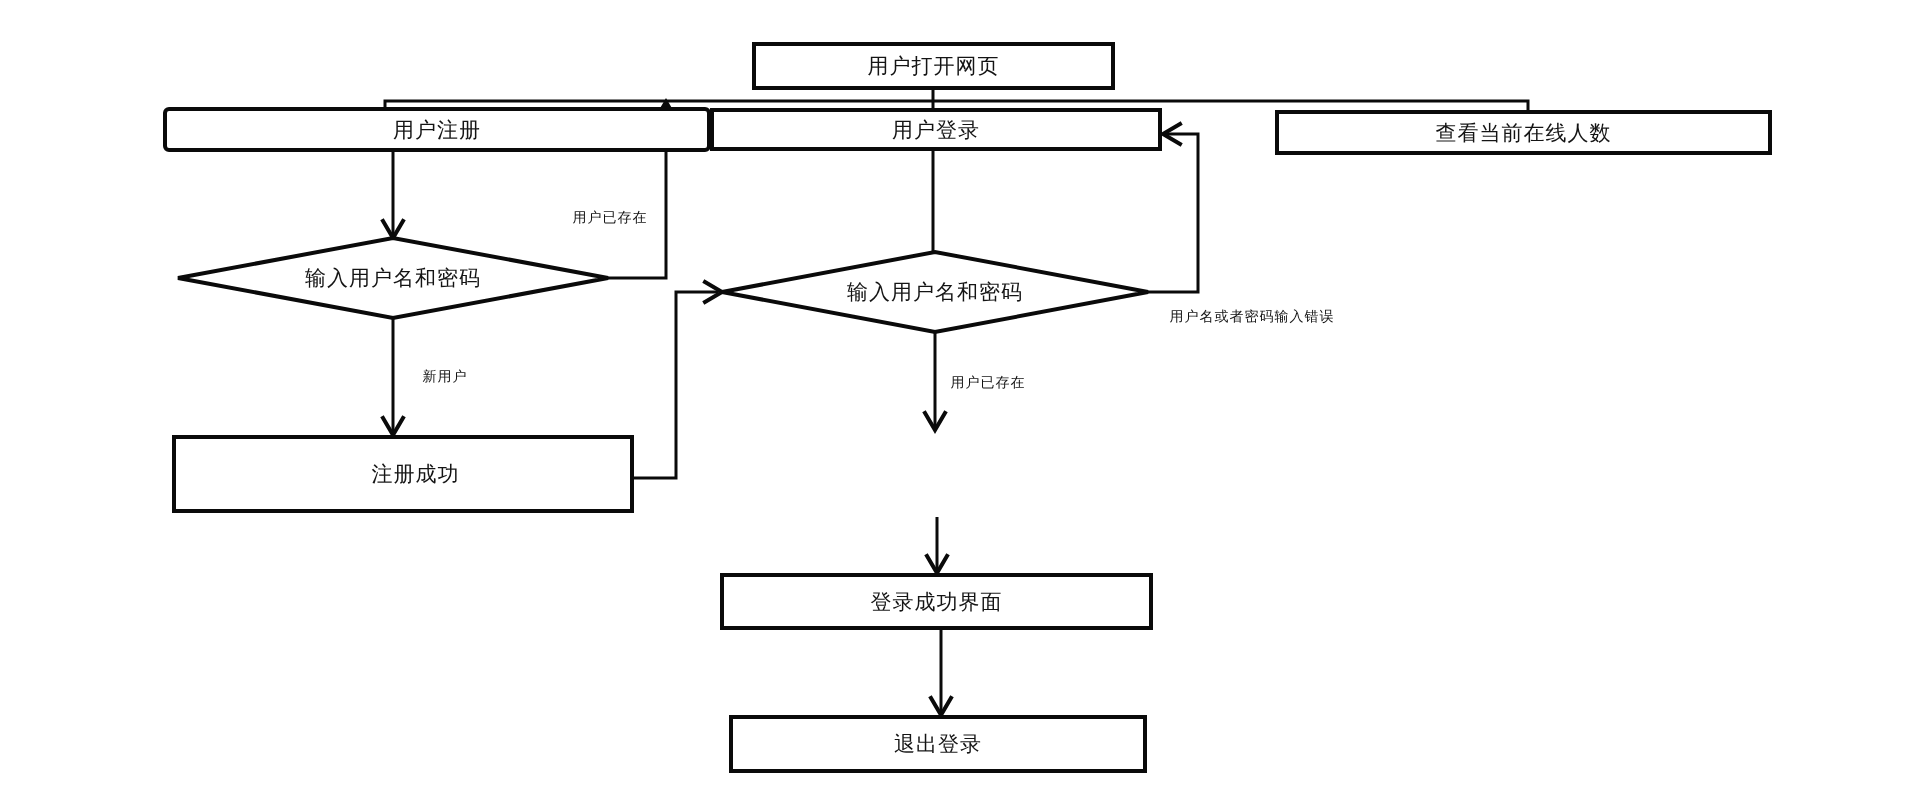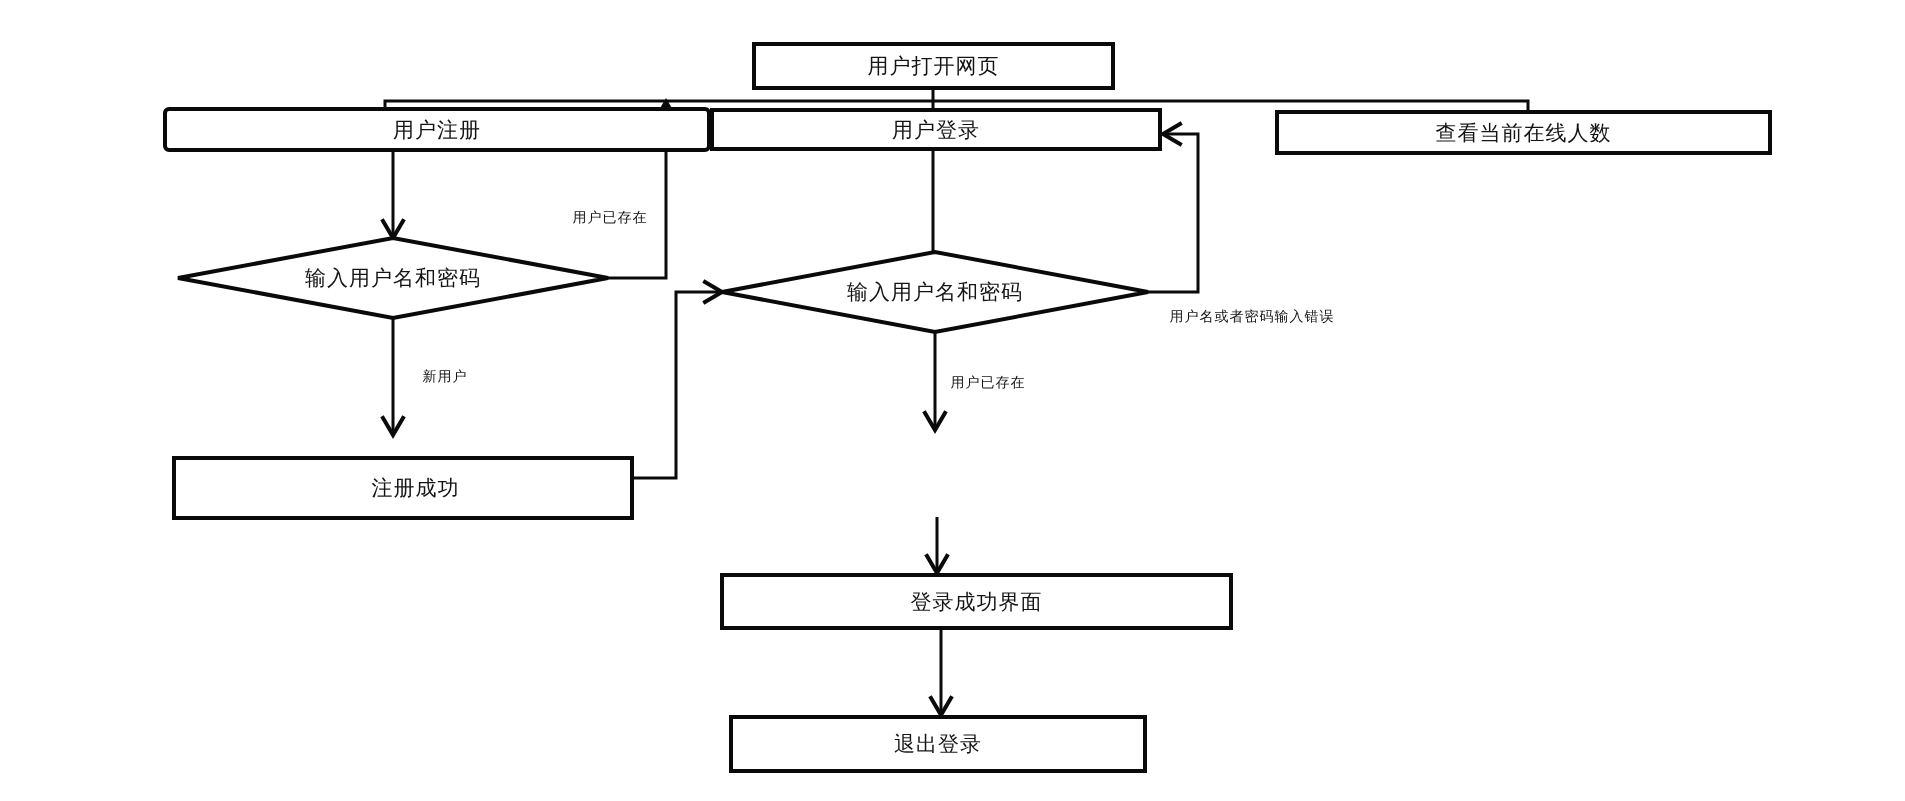--- a/index.html
+++ b/index.html
@@ -100,24 +100,24 @@
   </svg>
 
   <div class="node" style="left:752px; top:42px; width:363px; height:48px;text-align:center;">用户打开网页</div>
 
   <div class="node" style="left:163px; top:107px; width:548px; height:45px;border-radius:6px;">用户注册</div>
 
   <div class="node" style="left:710px; top:108px; width:452px; height:43px;">用户登录</div>
 
   <div class="node" style="left:1275px; top:110px; width:497px; height:45px;">查看当前在线人数</div>
 
-  <div class="node" style="left:172px; top:456px; width:462px; height:64px;padding-left:25px;">注册成功</div>
+  <div class="node" style="left:172px; top:435px; width:462px; height:78px;padding-left:25px;">注册成功</div>
 
 
-  <div class="node" style="left:720px; top:573px; width:513px; height:57px;">登录成功界面</div>
+  <div class="node" style="left:720px; top:573px; width:433px; height:57px;">登录成功界面</div>
 
   <div class="node" style="left:729px; top:715px; width:418px; height:58px;">退出登录</div>
 
   <div class="diamond-label" style="left:393px; top:278px;">输入用户名和密码</div>
 
   <div class="diamond-label" style="left:935px; top:292px;">输入用户名和密码</div>
 
   <div class="edge-label" style="left:610px; top:218px;">用户已存在</div>
 
   <div class="edge-label" style="left:445px; top:377px;">新用户</div>

